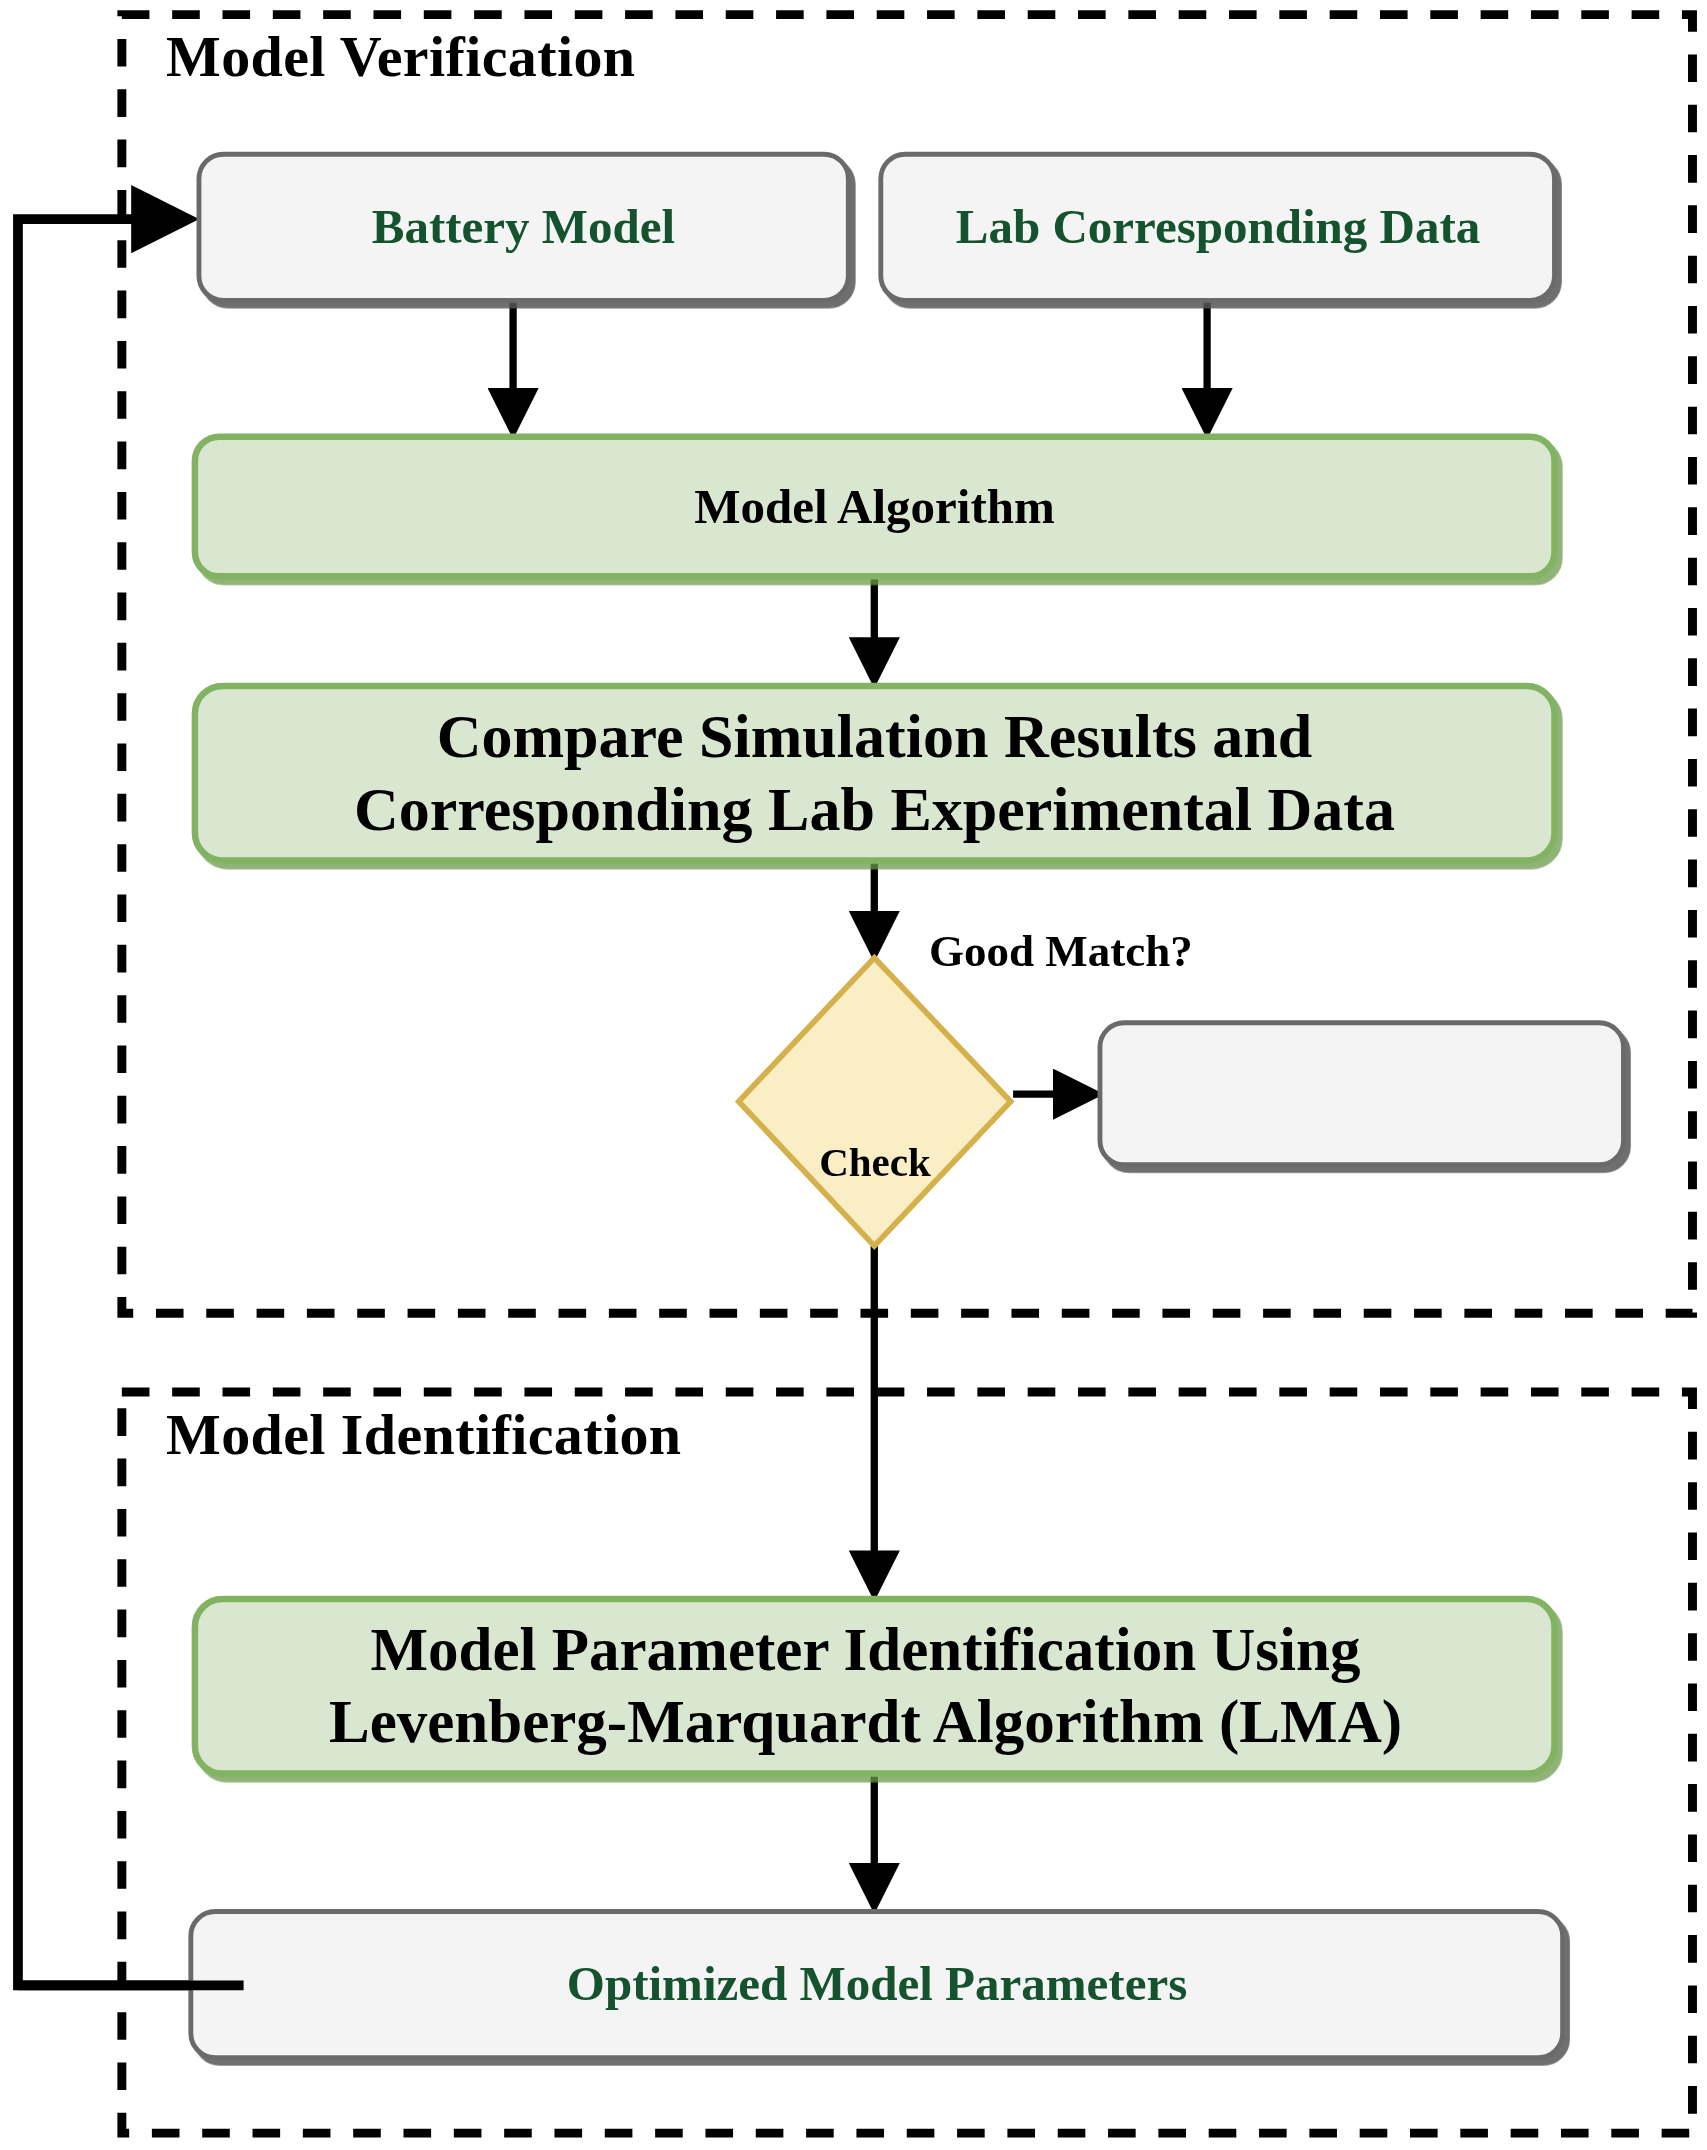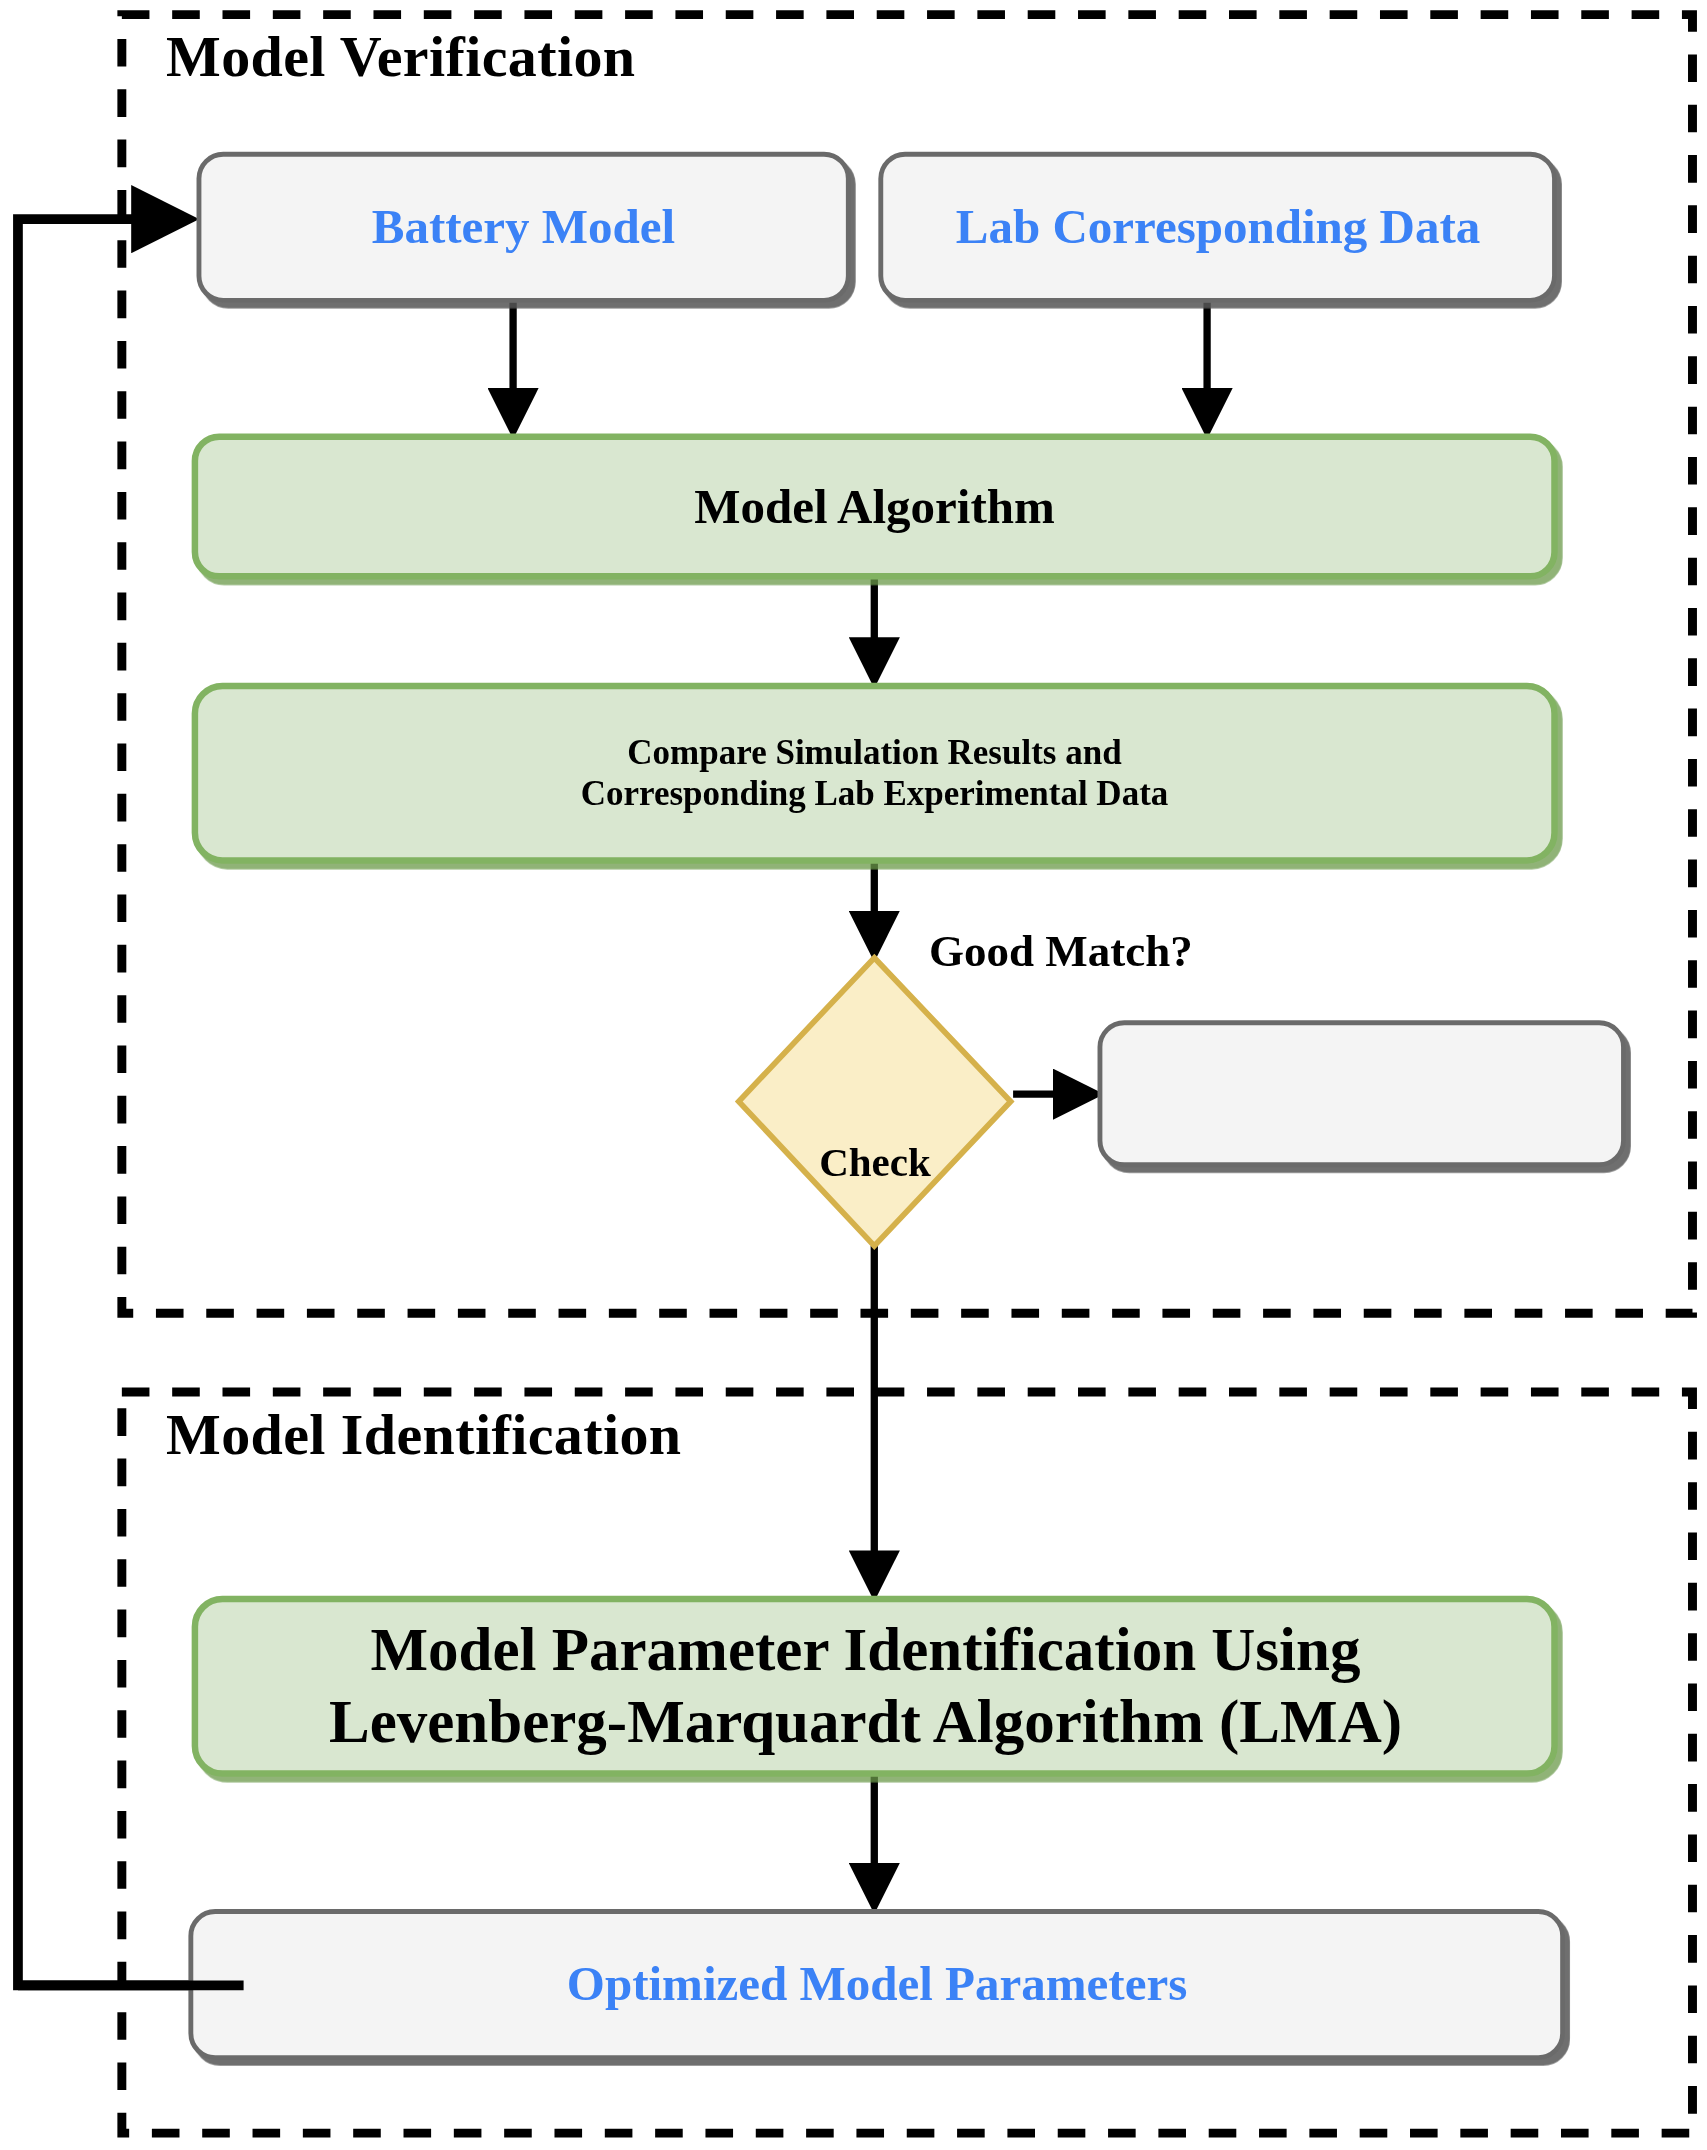--- a/index.html
+++ b/index.html
@@ -43,21 +43,21 @@
     letter-spacing: 0.4px;
     line-height: 1;
   }
   .edge-label {
     position: absolute;
     font-weight: bold;
     color: #000000;
     font-size: 45px;
     line-height: 1;
   }
-  .txt-gray { color: #3b82f6; }
+  .txt-gray { color: #14532d; }
   .txt-black { color: #000000; }
 </style>
 </head>
 <body>
 
 <div id="canvas">
 
   <svg class="layer" viewBox="0 0 2104 2650">
     <defs>
       <marker id="arrow" viewBox="0 0 12 12" refX="9.5" refY="6" markerWidth="7" markerHeight="7" orient="auto-start-reverse">
@@ -113,21 +113,21 @@
   <div class="group-title" style="left:166px; top:28px;">Model Verification</div>
 
   <div class="group-title" style="left:166px; top:1406px;">Model Identification</div>
 
   <div class="node-label txt-gray" style="left:199px; top:154px; width:649px; height:146px; font-size:49px;">Battery Model</div>
 
   <div class="node-label txt-gray" style="left:881px; top:154px; width:674px; height:146px; font-size:49px;">Lab Corresponding Data</div>
 
   <div class="node-label txt-black" style="left:195px; top:437px; width:1359px; height:140px; font-size:49px;">Model Algorithm</div>
 
-  <div class="node-label txt-black" style="left:195px; top:686px; width:1359px; height:174px; font-size:35px;">Compare Simulation Results and
+  <div class="node-label txt-black" style="left:195px; top:686px; width:1359px; height:174px; font-size:62px;">Compare Simulation Results and
 Corresponding Lab Experimental Data</div>
 
   <div class="node-label txt-black" style="left:739px; top:1091px; width:272px; height:142px; font-size:41px;">Check</div>
 
 
   <div class="node-label txt-black" style="left:186px; top:1599px; width:1359px; height:174px; font-size:61px;">Model Parameter Identification Using
 Levenberg-Marquardt Algorithm (LMA)</div>
 
   <div class="node-label txt-gray" style="left:191px; top:1911px; width:1372px; height:146px; font-size:49px;">Optimized Model Parameters</div>
 

